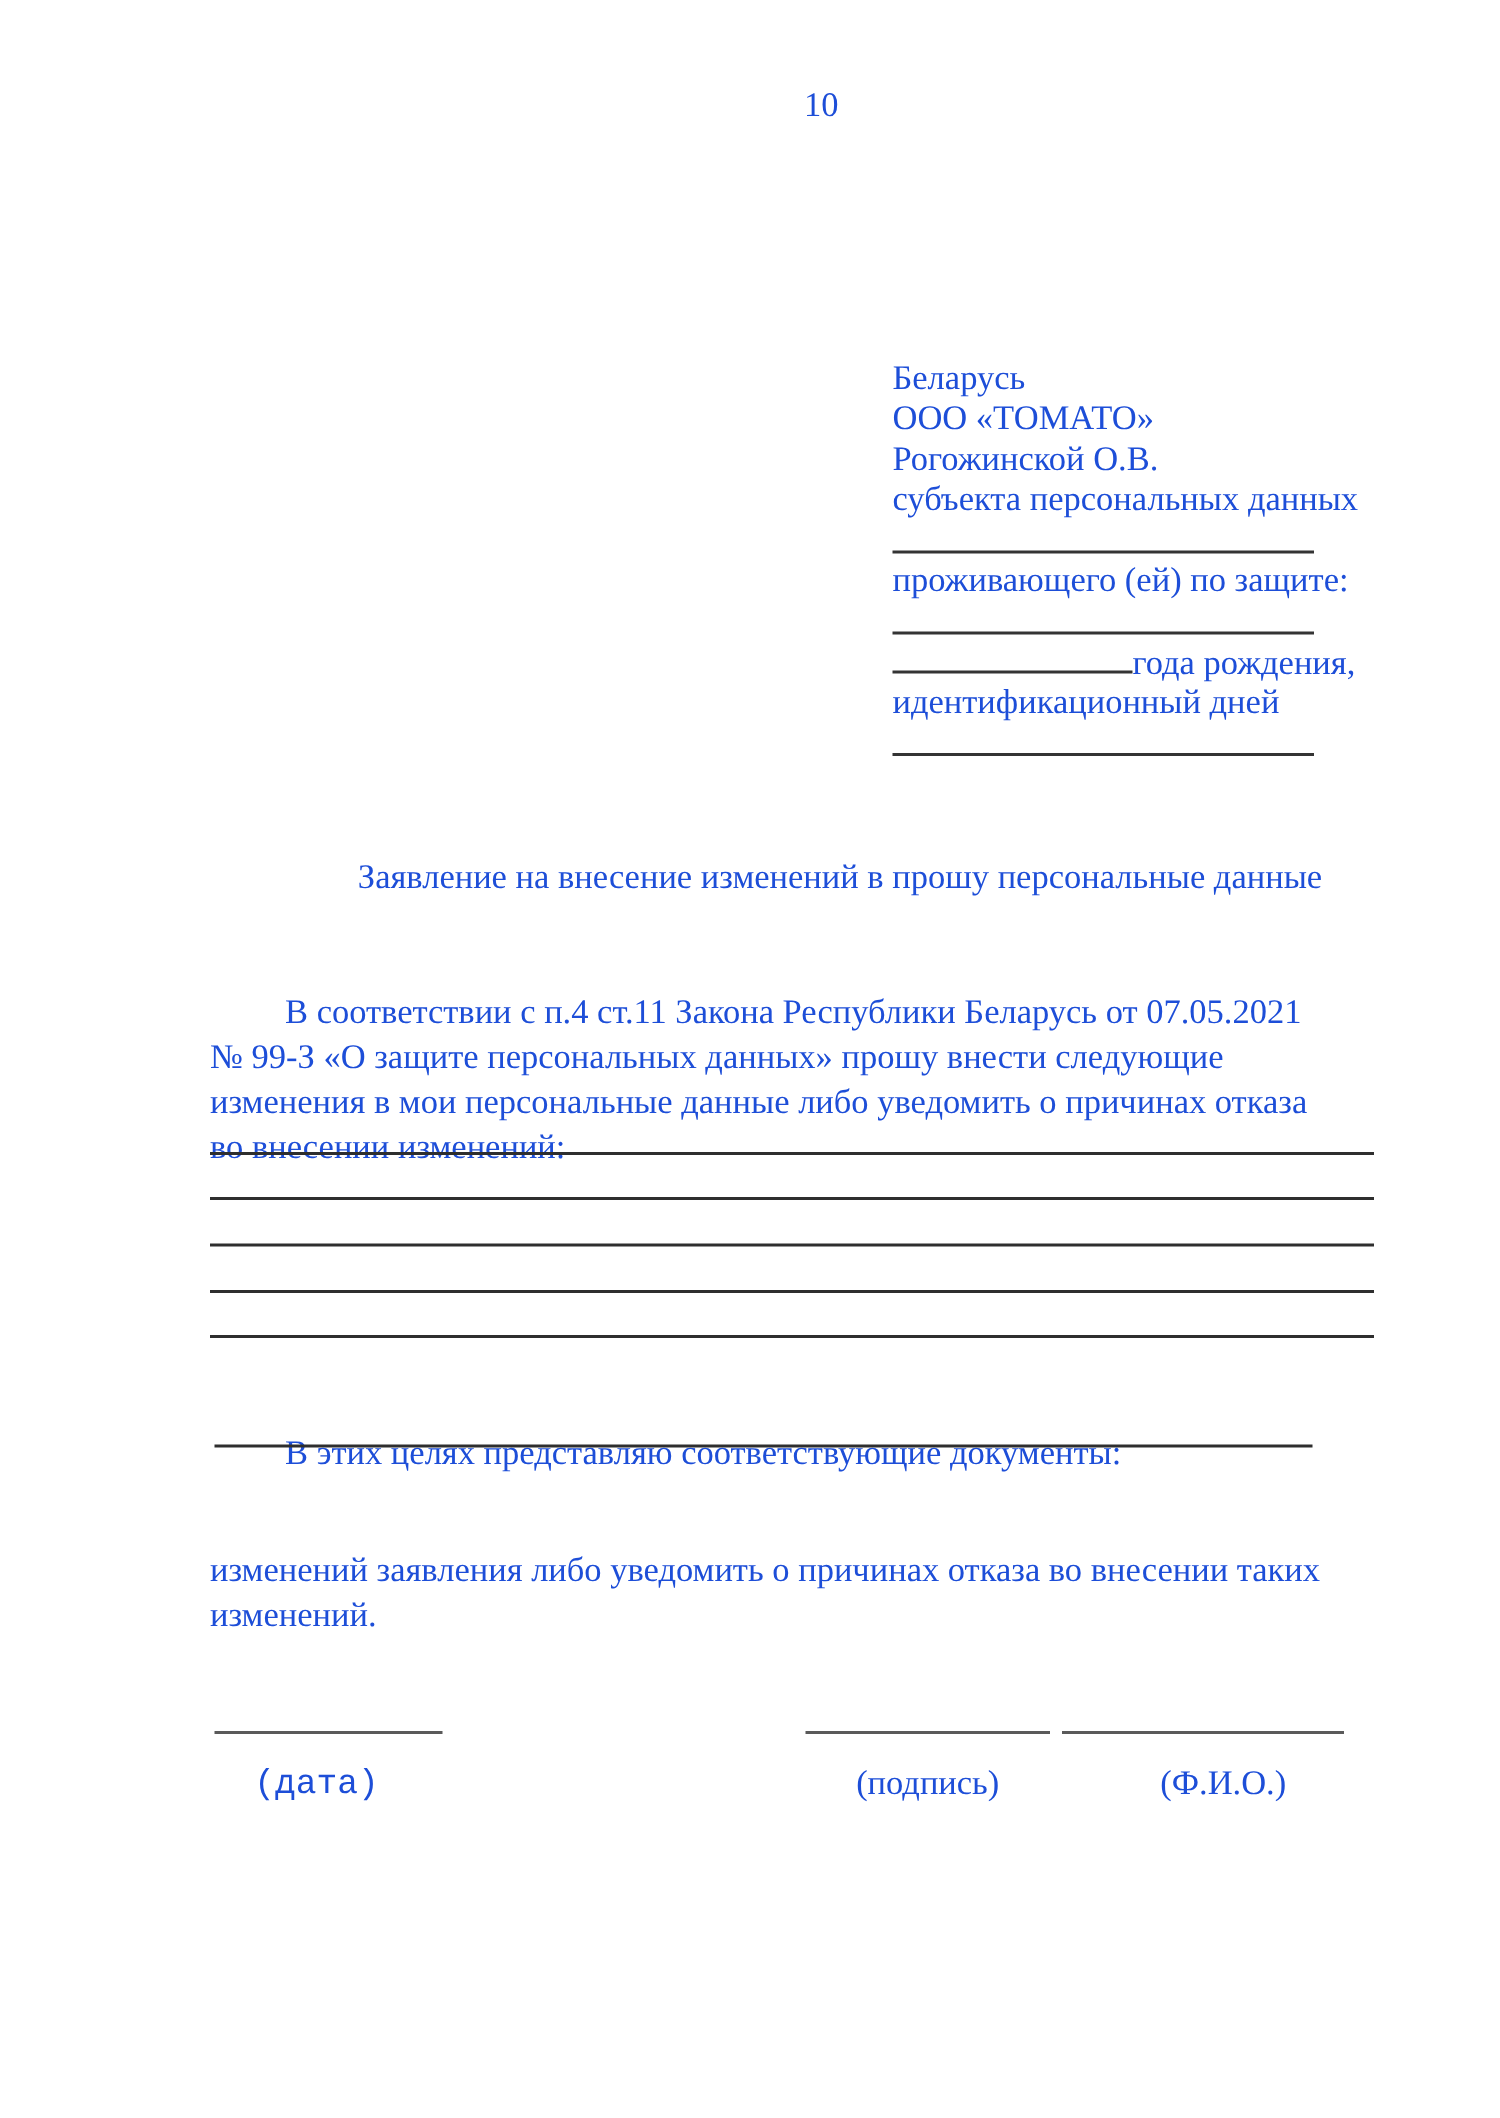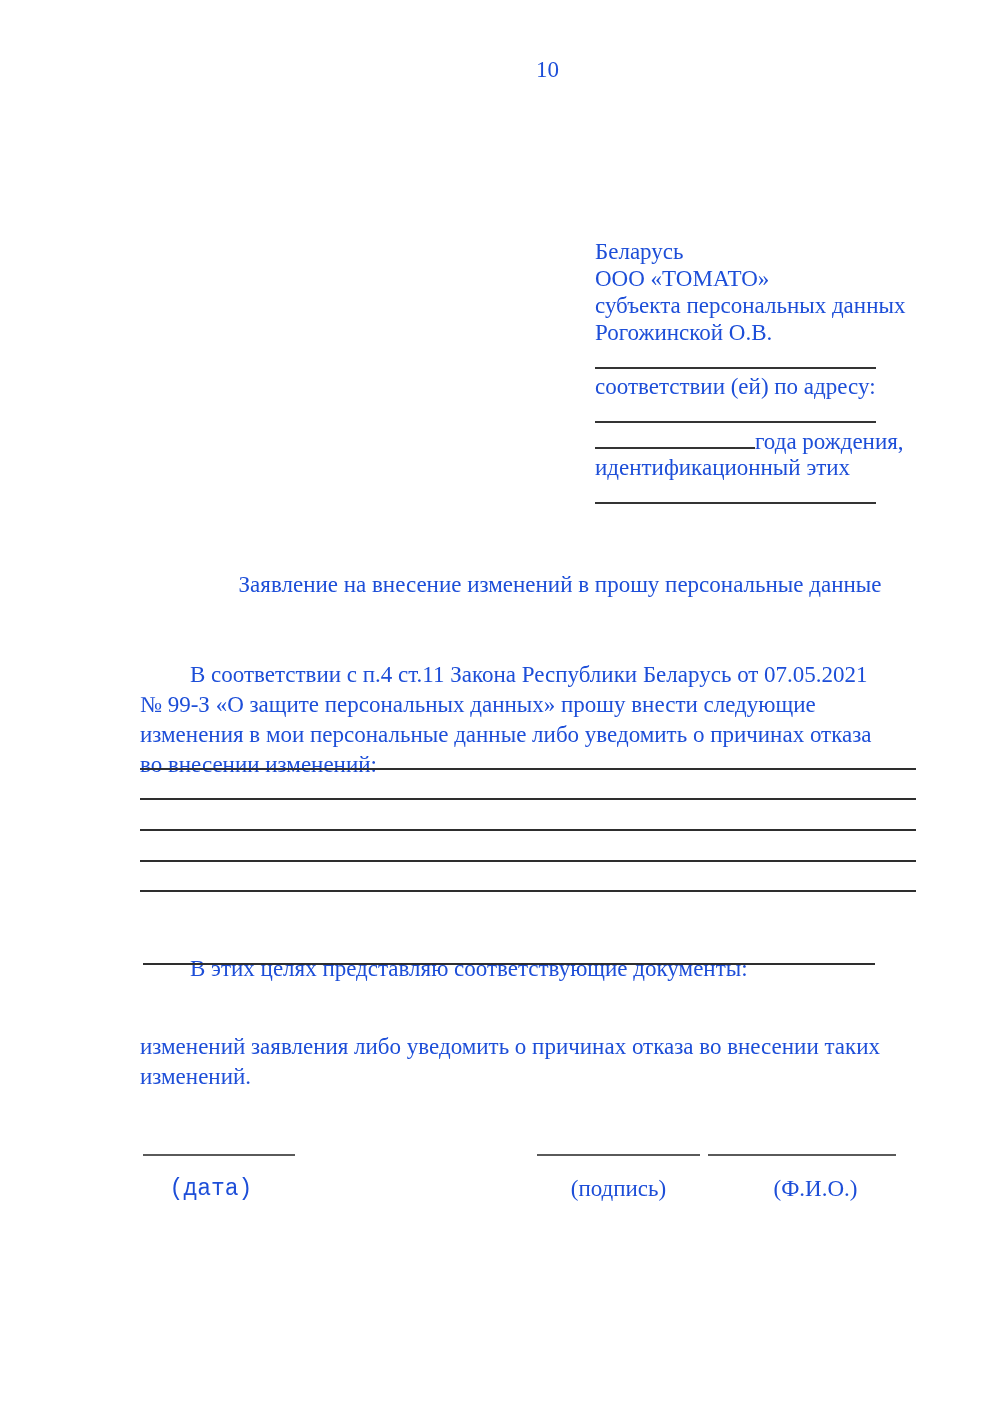--- a/index.html
+++ b/index.html
@@ -80,33 +80,33 @@
 </head>
 <body>
 
 <div class="page">
 
   <div class="abs page-number">10</div>
 
   <div class="abs addressee">
     <div class="addr-row">Беларусь</div>
     <div class="addr-row">ООО «ТОМАТО»</div>
+    <div class="addr-row">Рогожинской О.В.</div>
     <div class="addr-row">субъекта персональных данных</div>
-    <div class="addr-row">Рогожинской О.В.</div>
     <div class="addr-row">
       <div class="hrule w281"></div>
     </div>
-    <div class="addr-row">соответствии (ей) по адресу:</div>
+    <div class="addr-row">проживающего (ей) по защите:</div>
     <div class="addr-row">
       <div class="hrule w281"></div>
     </div>
     <div class="addr-row">
       <span class="inline-rule"></span><span>года рождения,</span>
     </div>
-    <div class="addr-row">идентификационный этих</div>
+    <div class="addr-row">идентификационный дней</div>
     <div class="addr-row">
       <div class="hrule w281"></div>
     </div>
   </div>
 
   <div class="abs doc-title">Заявление на внесение изменений в прошу персональные данные</div>
 
   <div class="abs para p1">
     <div class="line indent50">В соответствии с п.4 ст.11 Закона Республики Беларусь от 07.05.2021</div>
     <div class="line">№ 99-З «О защите персональных данных» прошу внести следующие</div>

